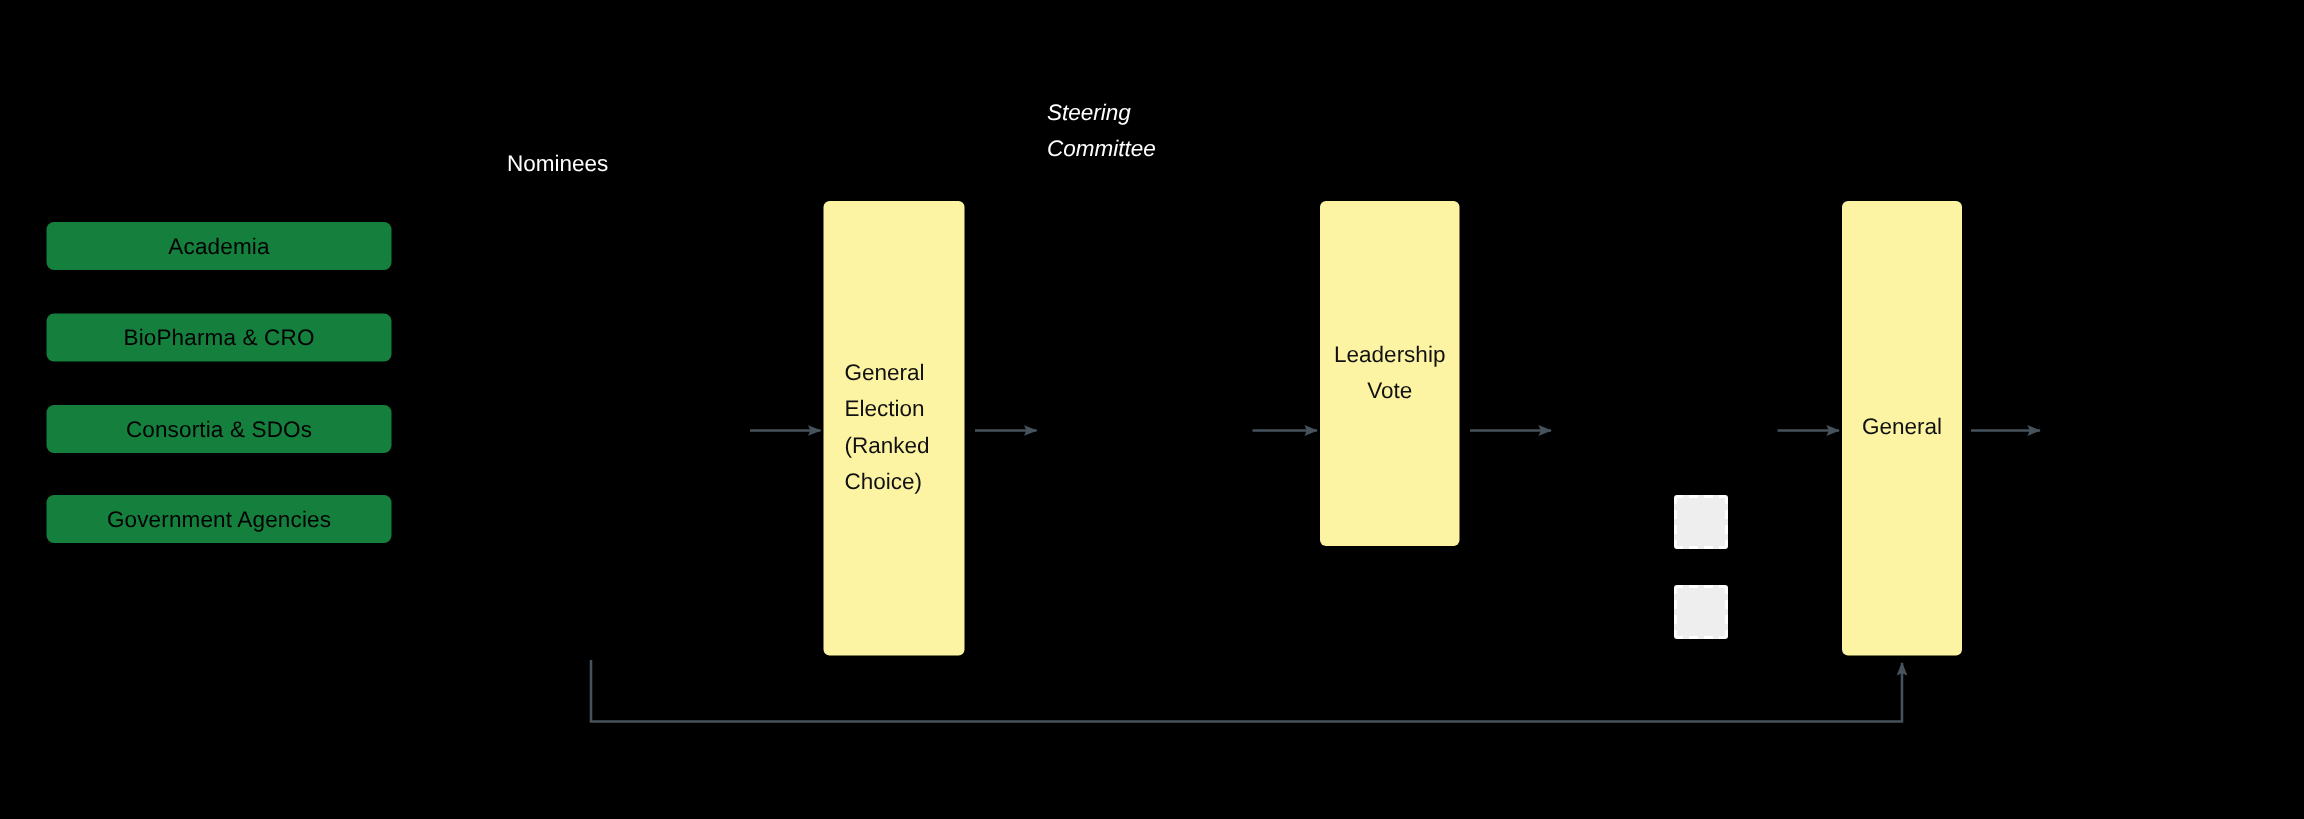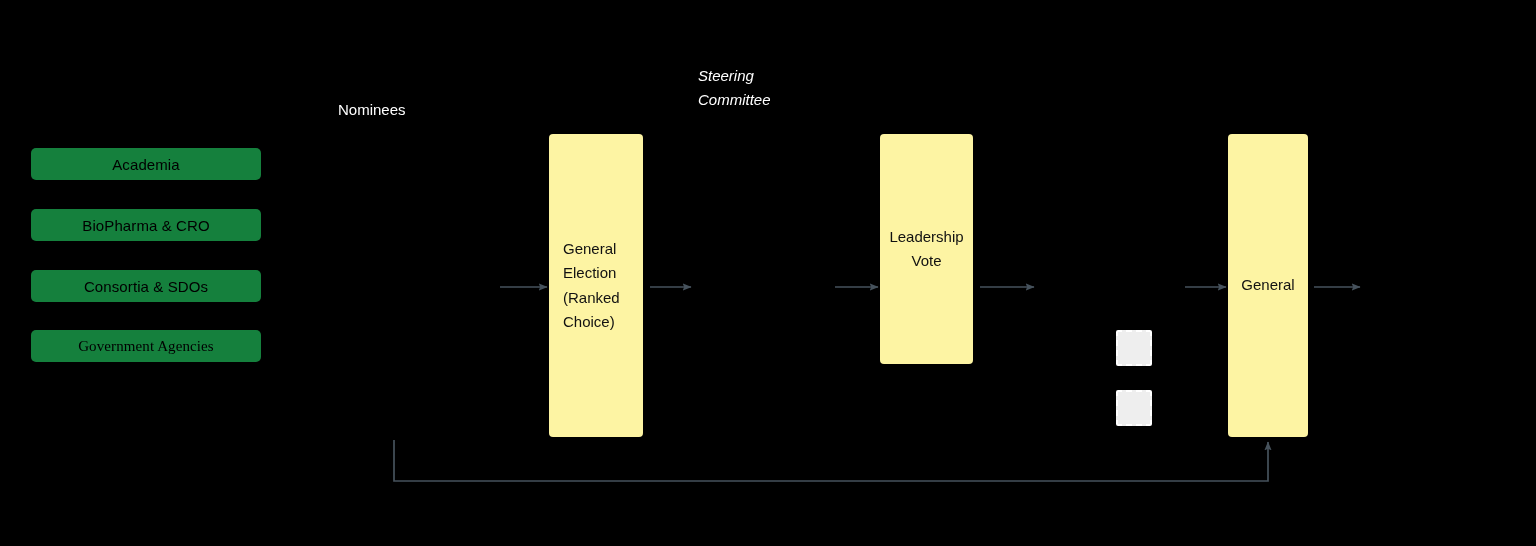--- a/index.html
+++ b/index.html
@@ -88,21 +88,21 @@
 
   <div class="nominee-box" style="left:31px; top:148px; width:230px; height:32px;">
     <span>Academia</span>
   </div>
   <div class="nominee-box" style="left:31px; top:209px; width:230px; height:32px;">
     <span>BioPharma &amp; CRO</span>
   </div>
   <div class="nominee-box" style="left:31px; top:270px; width:230px; height:32px;">
     <span>Consortia &amp; SDOs</span>
   </div>
-  <div class="nominee-box" style="left:31px; top:330px; width:230px; height:32px;font-family:Liberation Serif, serif;">
+  <div class="nominee-box" style="left:31px; top:330px; width:230px; height:32px;">
     <span>Government Agencies</span>
   </div>
 
   <div class="stage-box align-left" style="left:549px; top:134px; width:94px; height:303px;">
     <div class="stage-text">General
 Election
 (Ranked
 Choice)</div>
   </div>
   <div class="stage-box align-center" style="left:880px; top:134px; width:93px; height:230px;">

